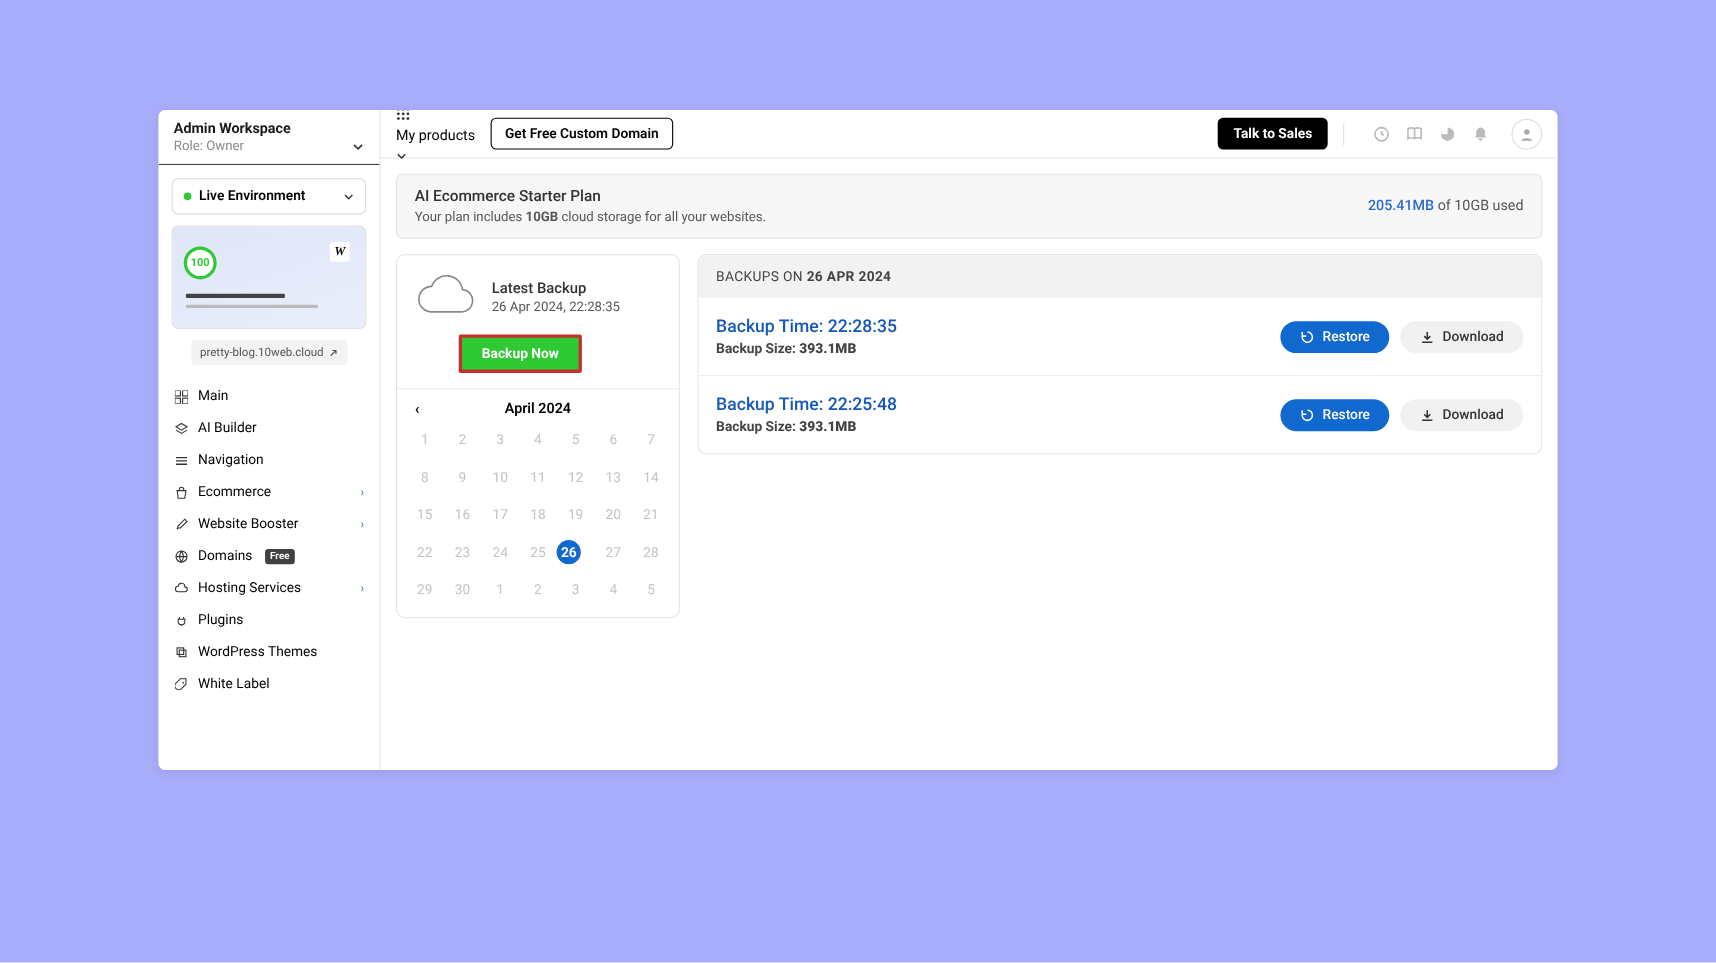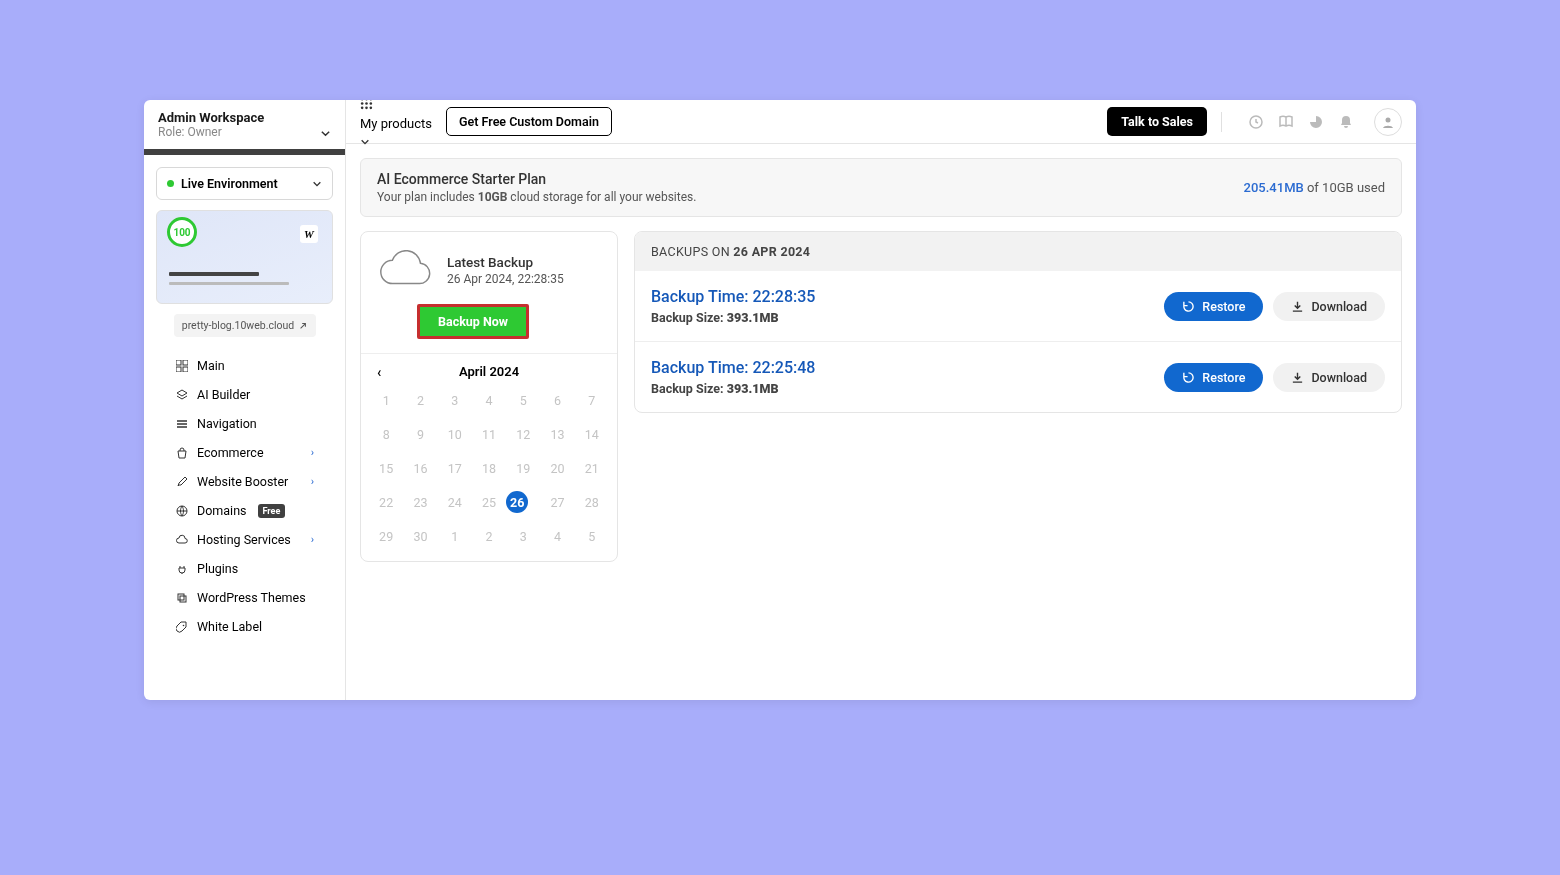--- a/index.html
+++ b/index.html
@@ -1,33 +1,33 @@
 <!DOCTYPE html>
 <html><head>
 <meta charset="utf-8">
 <style>
 * { box-sizing: border-box; margin: 0; padding: 0; font-family: -apple-system, BlinkMacSystemFont, "Segoe UI", Roboto, Arial, sans-serif; }
 body { background: #a8adfa; display: flex; align-items: flex-start; justify-content: center; padding: 100px 80px 60px; }
 .app { width: 1272px; height: 600px; background: #fff; border-radius: 6px; overflow: hidden; display: flex; box-shadow: 0 2px 10px rgba(0,0,0,0.08); }
 .sidebar { width: 202px; border-right: 1px solid #e5e5e5; display: flex; flex-direction: column; }
-.ws-header { padding: 10px 14px; border-bottom: 6px solid #404040; display: flex; justify-content: space-between; align-items: flex-end; cursor: pointer; }
+.ws-header { padding: 10px 14px; border-bottom: 1px solid #404040; display: flex; justify-content: space-between; align-items: flex-end; cursor: pointer; }
 .ws-title { font-size: 13px; font-weight: 700; color: #1a1a1a; }
 .ws-role { font-size: 12px; color: #888; }
 .env-select { margin: 12px 12px 10px; border: 1px solid #d8d8d8; border-radius: 6px; padding: 8px 10px; display: flex; align-items: center; gap: 25px; font-size: 12.5px; font-weight: 600; cursor: pointer; justify-content: space-between; }
 .env-left { display: flex; align-items: center; gap: 7px; }
 .dot { width: 7px; height: 7px; border-radius: 50%; background: #2ec933; }
 .preview { margin: 0 12px; height: 94px; border: 1px solid #e0e0e0; border-radius: 6px; background: linear-gradient(160deg,#dfe6f8 0%,#e8eefb 100%); overflow: hidden; position: relative; }
-.preview-score { position: absolute; top: 6px; left: 10px; width: 30px; height: 30px; border: 3px solid #2ec933; border-radius: 50%; background: #fff; display: flex; align-items: center; justify-content: center; font-size: 10px; font-weight: 700; color: #2ec933; }
+.preview-score { position: absolute; top: 18px; left: 10px; width: 30px; height: 30px; border: 3px solid #2ec933; border-radius: 50%; background: #fff; display: flex; align-items: center; justify-content: center; font-size: 10px; font-weight: 700; color: #2ec933; }
 .preview-logo { position: absolute; top: 14px; right: 14px; width: 18px; height: 18px; background: #fff; border-radius: 3px; display:flex;align-items:center;justify-content:center;font-size:11px;font-weight:700;font-style:italic;font-family:Georgia,serif;}
 .preview-text { position: absolute; bottom: 18px; left: 12px; right: 12px; }
 .preview-line1 { height: 4px; width: 90px; background: #444; border-radius:1px; margin-bottom:6px;}
 .preview-line2 { height: 3px; width: 120px; background: #bbb; border-radius:1px;}
 .domain-chip { margin: 10px auto 14px; width: 142px; background: #f3f3f3; border-radius: 4px; padding: 5px 8px; font-size: 10.5px; color: #555; display: flex; align-items: center; justify-content: center; gap: 5px; cursor:pointer;}
 .nav { list-style: none; }
-.nav li { display: flex; align-items: center; padding: 7px 31px; font-size: 12.5px; cursor: pointer; gap: 9px; position: relative; }
+.nav li { display: flex; align-items: center; padding: 7px 14px; font-size: 12.5px; cursor: pointer; gap: 9px; position: relative; }
 .nav li.active { background: #eee; font-weight: 700; }
 .nav li.highlight { outline: 3px solid #c62f2f; outline-offset: -2px; }
 .nav .chev { margin-left: auto; color: #2b6bd1; font-size: 11px; }
 .pill-free { background: #404040; color: #fff; font-size: 9px; font-weight:700; padding: 2px 5px; border-radius: 3px; margin-left: 2px;}
 .nav-icon { width: 13px; height: 13px; display: flex; align-items: center; justify-content: center; font-size: 12px; color: #3a3a3a; flex-shrink:0;}
 .main { flex: 1; display: flex; flex-direction: column; min-width: 0;}
 .topbar { height: 44px; border-bottom: 1px solid #e5e5e5; display: flex; align-items: center; padding: 0 14px; gap: 14px; }
 .myprod { display: flex; align-items: flex-start; gap: 6px; font-size: 13px; font-weight: 400; cursor: pointer; flex-direction: column;}
 .btn-outline { border: 1px solid #000; background: #fff; font-size: 12.5px; font-weight: 600; padding: 6px 12px; border-radius: 5px; cursor: pointer;}
 .btn-dark { background: #000; color: #fff; font-size: 12.5px; font-weight: 700; padding: 7px 14px; border-radius: 5px; cursor:pointer; border:none;}

